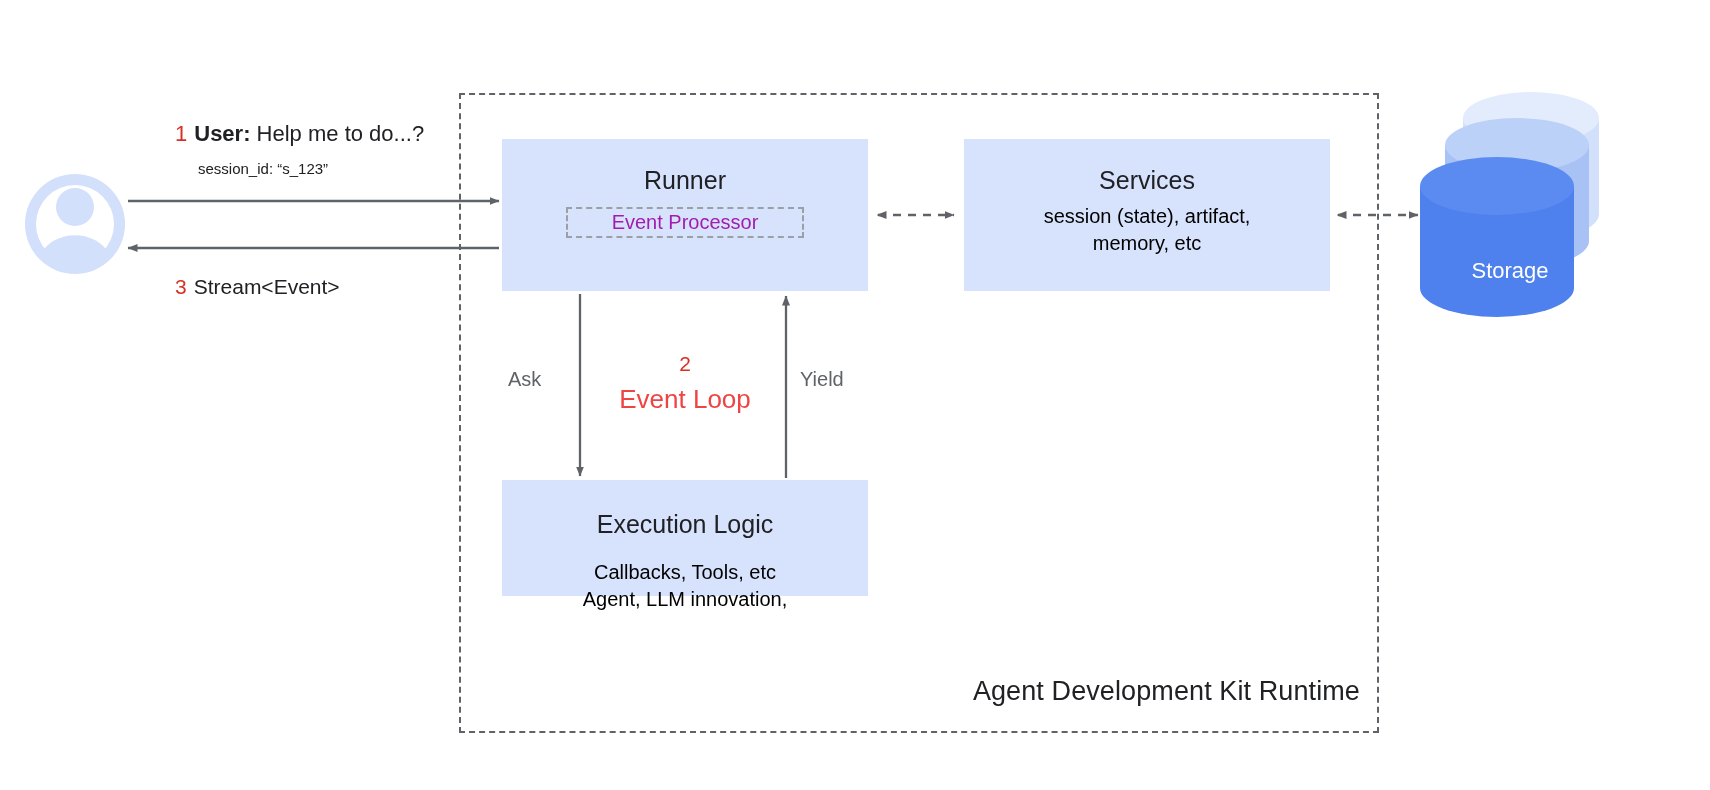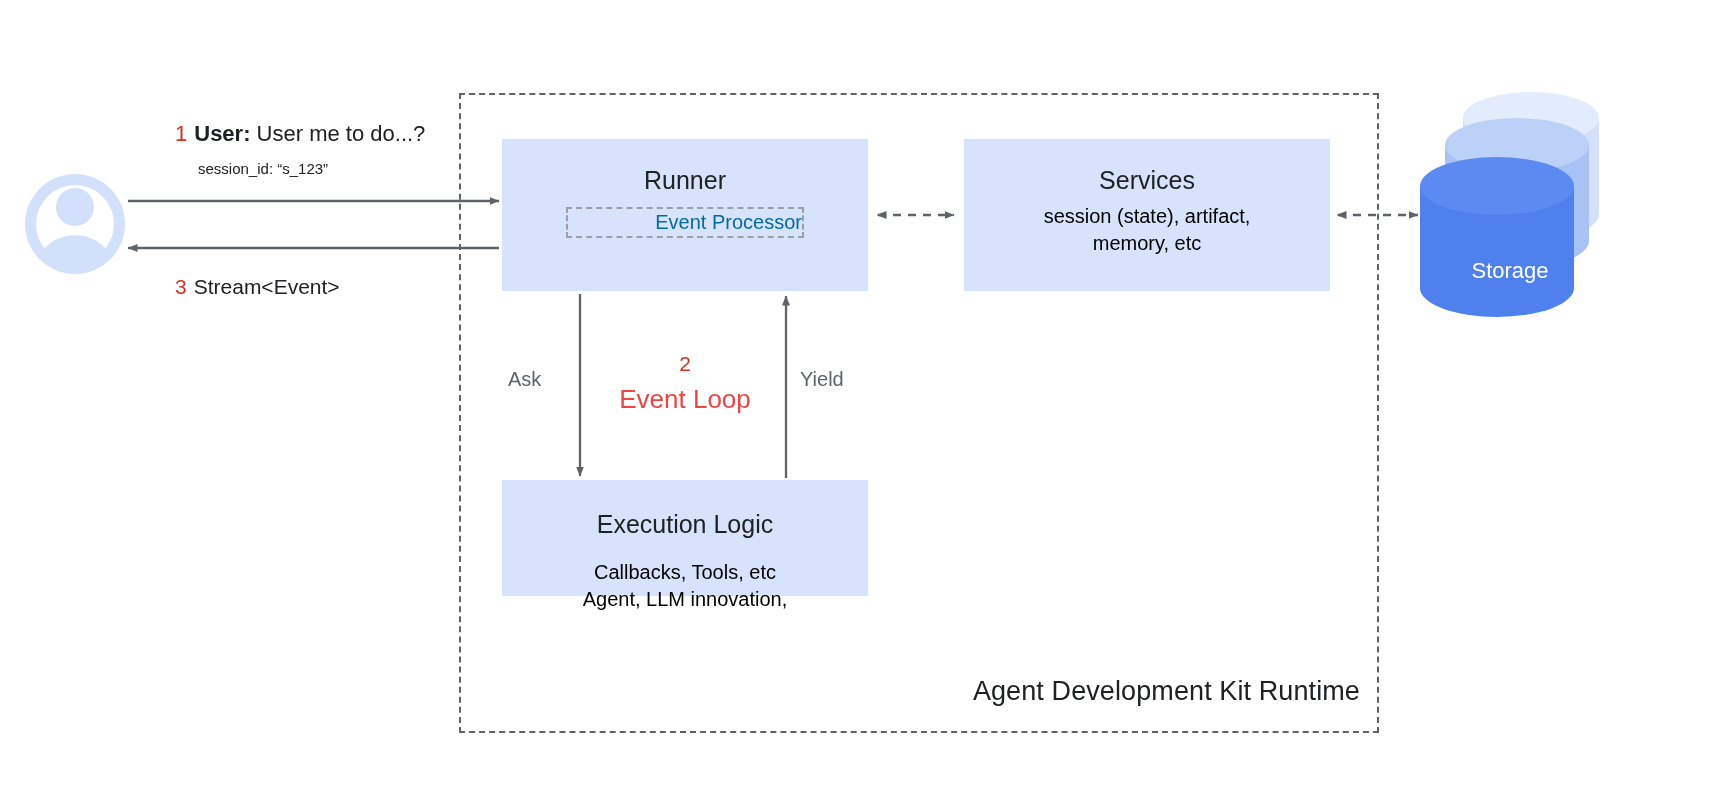--- a/index.html
+++ b/index.html
@@ -72,23 +72,23 @@
     padding-top: 26px;
   }
   #event-processor {
     margin-top: 12px;
     width: 238px;
     height: 31px;
     border: 2px dashed #9aa0a6;
     box-sizing: border-box;
     display: flex;
     align-items: center;
-    justify-content: flex-end;
-    font-size: 20px;
-    color: #0369a1;
+    justify-content: center;
+    font-size: 20px;
+    color: #a21caf;
     background: transparent;
   }
 
   #services-box {
     left: 964px;
     top: 139px;
     width: 366px;
     height: 152px;
     padding-top: 26px;
   }
@@ -236,21 +236,21 @@
         <path d="M1420,186 L1420,288 A77 29 0 0 0 1574,288 L1574,186 z" fill="#4e81ee"></path>
         <ellipse cx="1497" cy="186" rx="77" ry="29" fill="#5b8bf0"></ellipse>
       </g>
     </g>
   </svg>
 
   <div class="abs runtime-box"></div>
   <div class="abs runtime-label">Agent Development Kit Runtime</div>
 
   <div class="abs req-line">
-    <span class="req-num">1</span><span class="req-strong">User:</span><span class="req-rest"> User me to do...?</span>
+    <span class="req-num">1</span><span class="req-strong">User:</span><span class="req-rest"> Help me to do...?</span>
   </div>
   <div class="abs session-line">session_id: “s_123”</div>
 
   <div class="abs resp-line">
     <span class="resp-num">3</span><span class="resp-text">Stream&lt;Event&gt;</span>
   </div>
 
   <div class="abs box" id="runner-box">
     <div class="box-title">Runner</div>
     <div id="event-processor">

